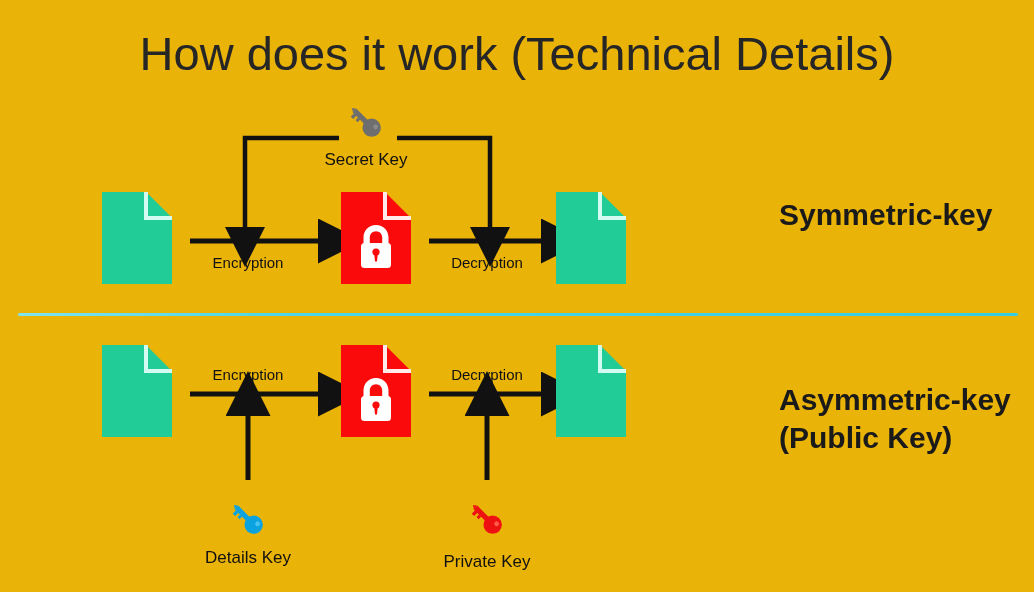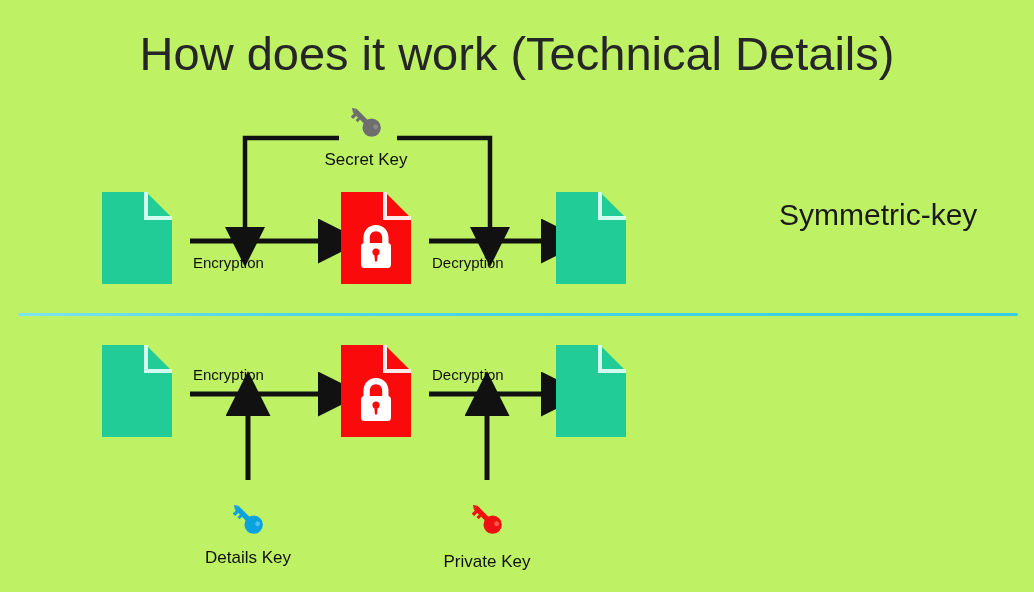--- a/index.html
+++ b/index.html
@@ -9,21 +9,21 @@
     background: #ffffff;
   }
   body {
     font-family: "Liberation Sans", sans-serif;
     -webkit-font-smoothing: antialiased;
   }
   #slide {
     position: relative;
     width: 1034px;
     height: 592px;
-    background: #bef264;
+    background: #eab308;
     overflow: hidden;
   }
 
   
   #slide-title {
     position: absolute;
     left: 0;
     top: 28px;
     width: 1034px;
     text-align: center;
@@ -43,21 +43,21 @@
     width: 1000px;
     height: 3px;
     background: linear-gradient(to right, #7fe3ef 0%, #4fd6e8 25%, #3fd0e6 70%, #35cce4 100%);
     border-radius: 2px;
   }
 
   
   .section-caption {
     position: absolute;
     font-size: 30px;
-    font-weight: 400;
+    font-weight: 700;
     color: #1a1a1a;
     line-height: 1.25;
     white-space: nowrap;
   }
   #caption-symmetric { left: 779px; top: 196px; }
   #caption-asymmetric { left: 779px; top: 381px; }
   .section-caption .cap-line { display: block; }
 
   
   .doc {
@@ -74,21 +74,21 @@
   #doc-locked-bot  { left: 341px; top: 345px; }
   #doc-result-bot  { left: 556px; top: 345px; }
 
   
   .flow-label {
     position: absolute;
     font-size: 15px;
     font-weight: 400;
     color: #111111;
     white-space: nowrap;
-    text-align: left;
+    text-align: center;
   }
   #label-enc-top { left: 193px; top: 254px; width: 110px; }
   #label-dec-top { left: 432px; top: 254px; width: 110px; }
   #label-enc-bot { left: 193px; top: 366px; width: 110px; }
   #label-dec-bot { left: 432px; top: 366px; width: 110px; }
 
   
   .key-label {
     position: absolute;
     font-size: 17px;
@@ -267,14 +267,18 @@
   <div class="key-label" id="label-public-key">Details Key</div>
 
   <div class="key-label" id="label-private-key">Private Key</div>
 
   <div id="divider"></div>
 
   <div class="section-caption" id="caption-symmetric">
     <span class="cap-line">Symmetric-key</span>
   </div>
 
+  <div class="section-caption" id="caption-asymmetric">
+    <span class="cap-line">Asymmetric-key</span>
+    <span class="cap-line">(Public Key)</span>
+  </div>
 
 </div>
 
 </body></html>

